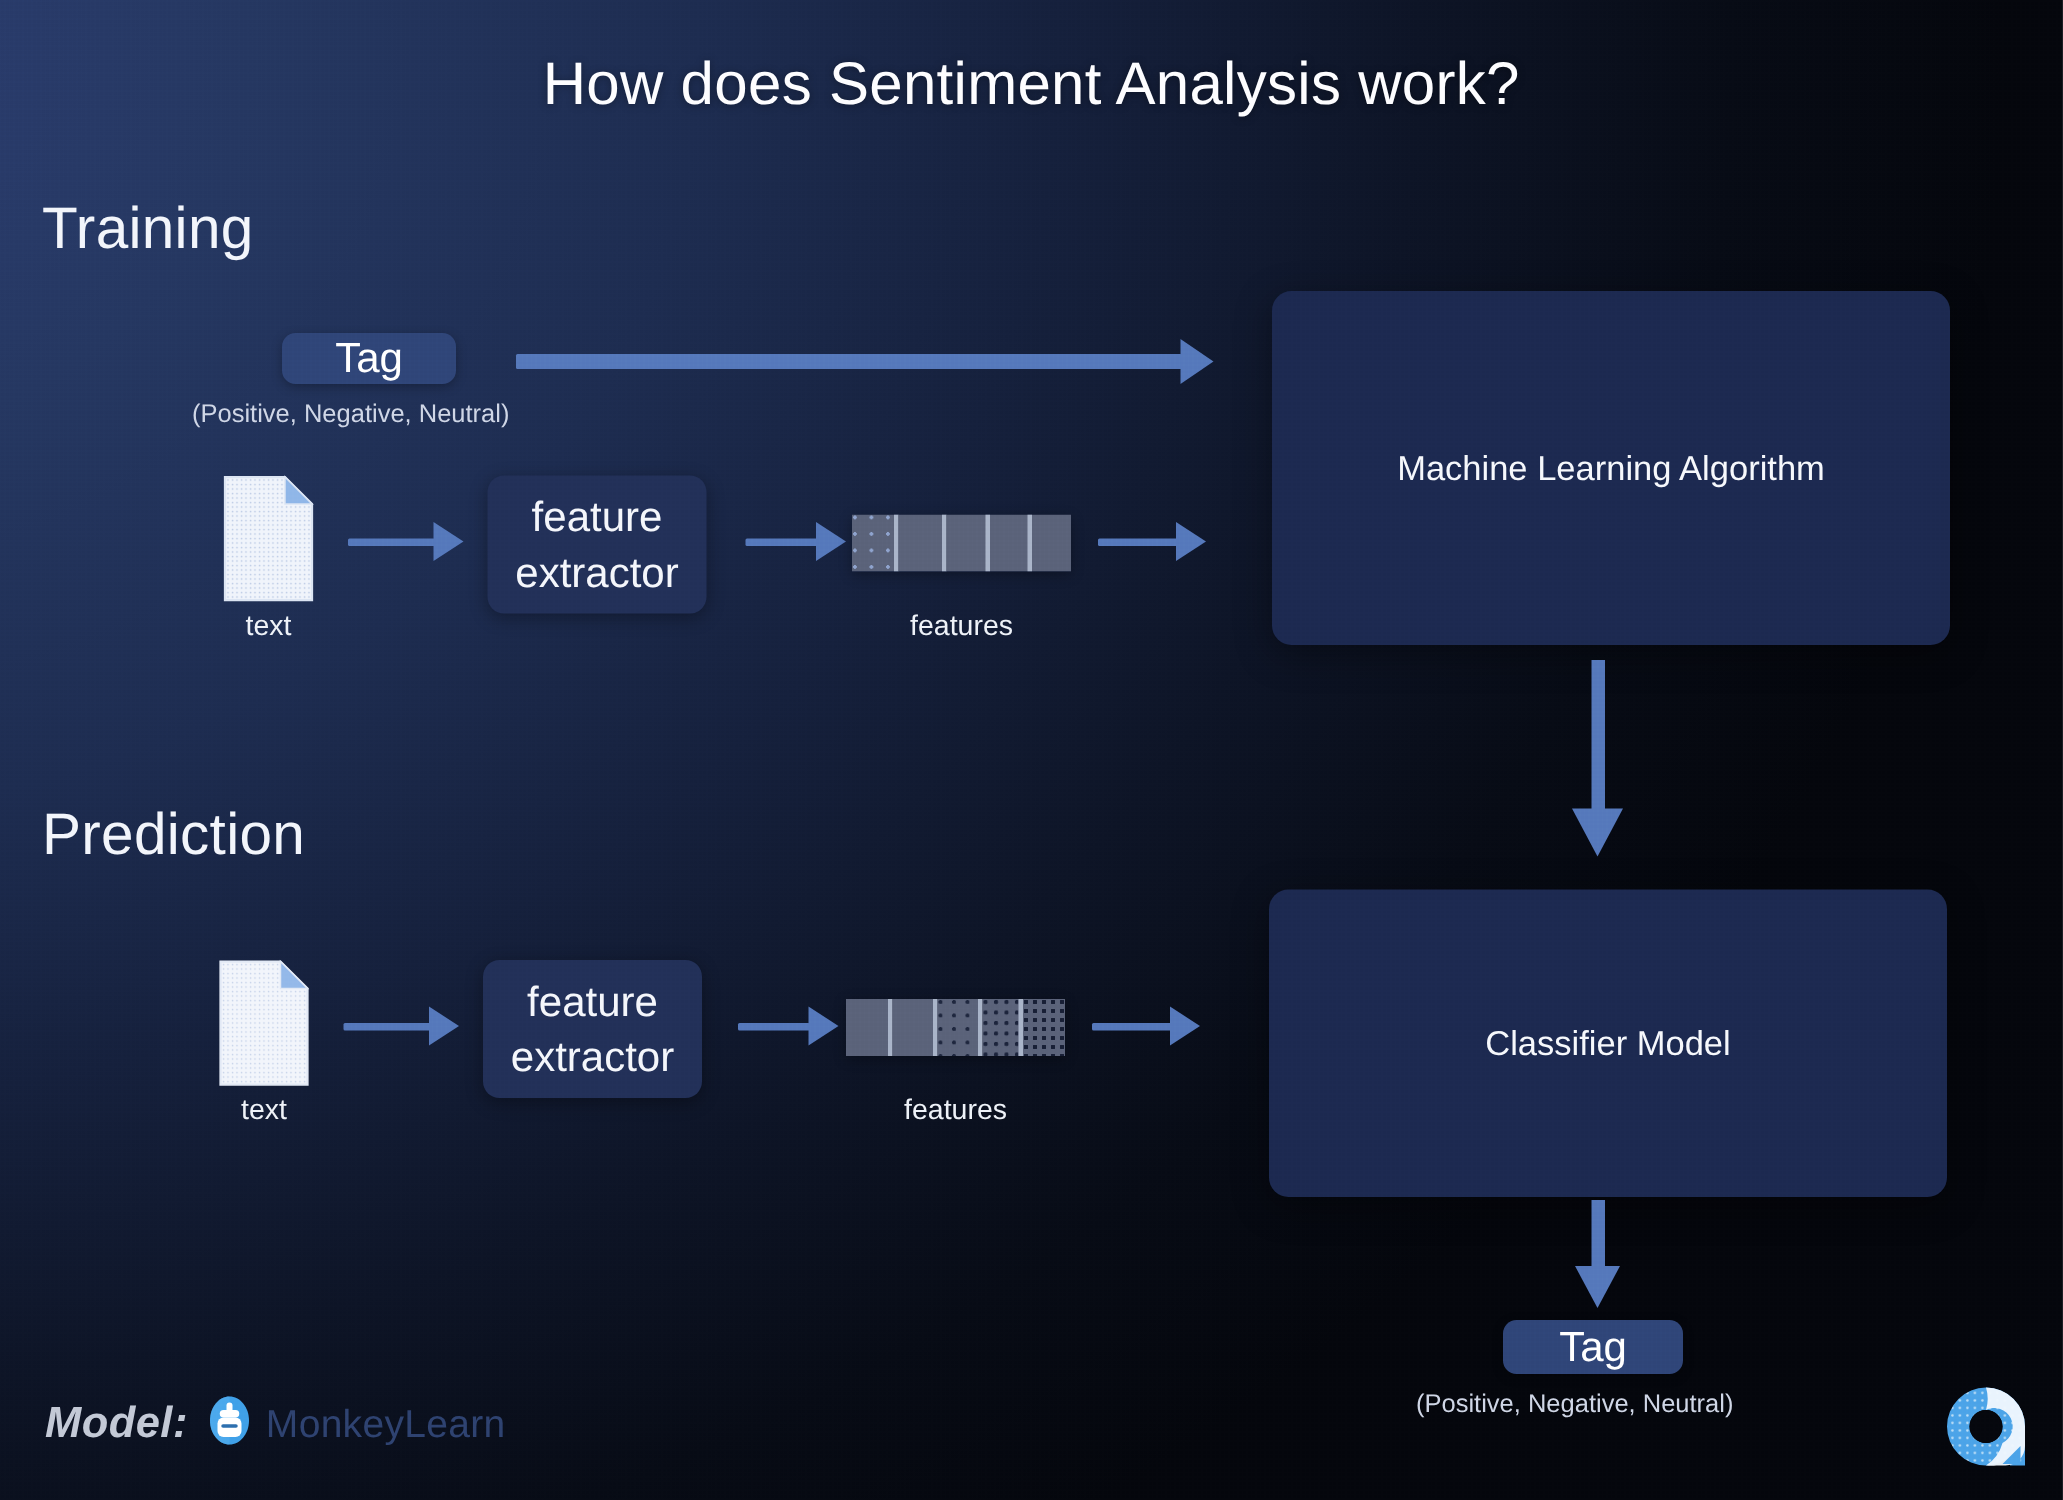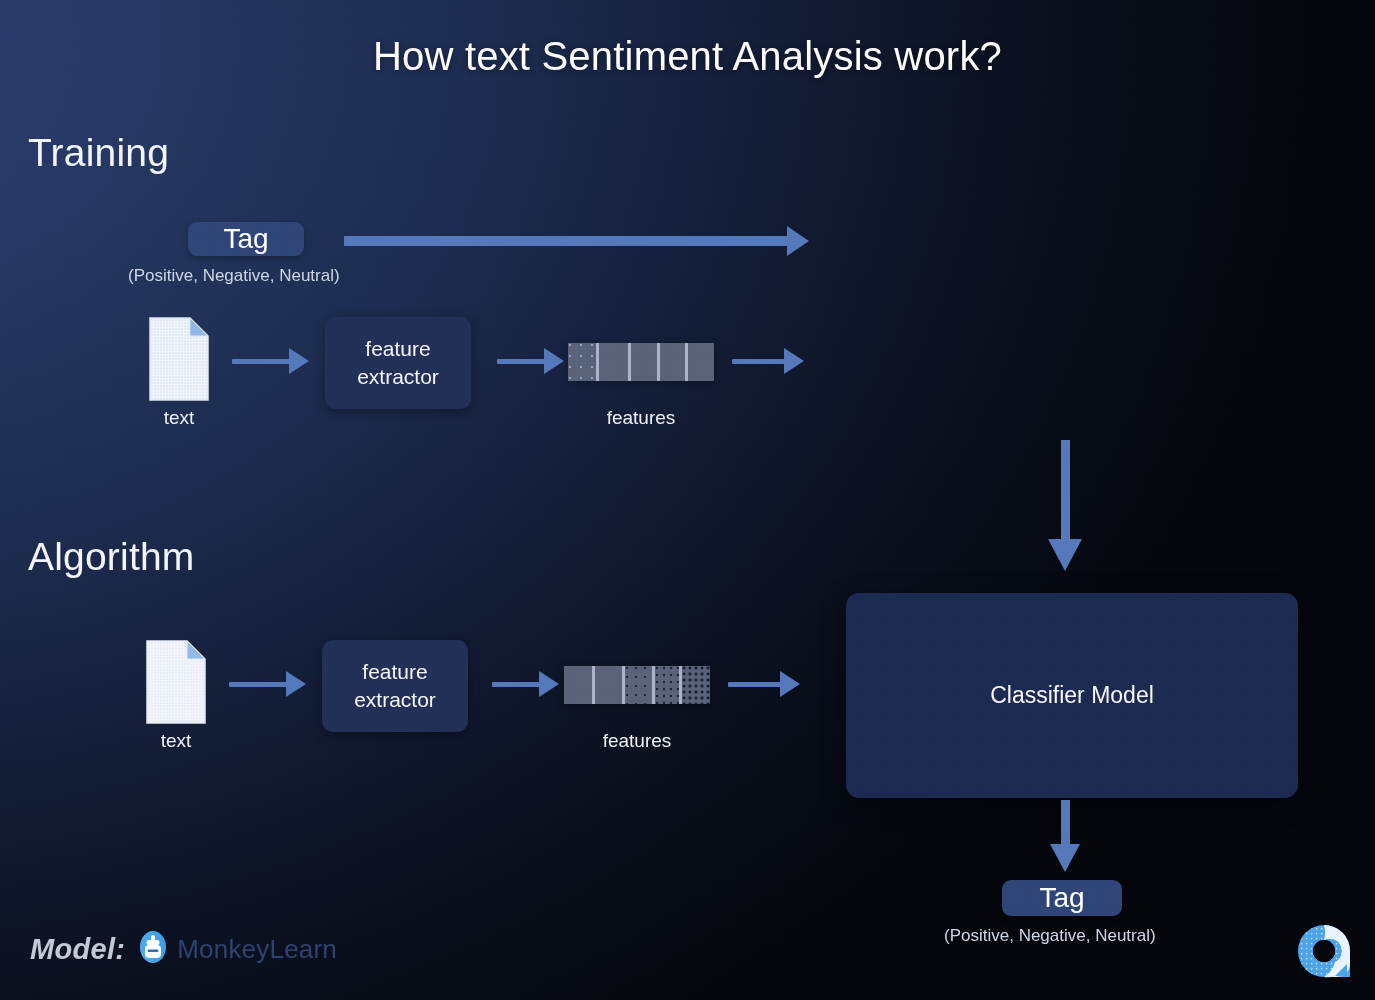--- a/index.html
+++ b/index.html
@@ -157,21 +157,21 @@
   #label-text-prediction { left: 116px; top: 730px; }
 
   
   .fe-box {
     background: #223058;
     border-radius: 11px;
     display: flex;
     flex-direction: column;
     align-items: center;
     justify-content: center;
-    font-size: 21px;
+    font-size: 28px;
     line-height: 1.33;
     color: #f4f6fb;
     box-shadow: 0 3px 12px rgba(0,0,0,0.33);
   }
   #fe-training   { left: 325px; top: 317px; width: 146px; height: 92px; }
   #fe-prediction { left: 322px; top: 640px; width: 146px; height: 92px; }
 
   
   .feature-bar {
     display: flex;
@@ -252,21 +252,21 @@
   }
 
   
   #corner-logo { right: 22px; bottom: 20px; width: 58px; height: 58px; }
 </style>
 </head>
 <body>
 
 <div id="canvas">
 
-  <div class="abs" id="title">How text Sentiment Analysis work?</div>
+  <div class="abs" id="title">How does Sentiment Analysis work?</div>
 
   <div class="abs section-label" id="label-training">Training</div>
 
   <div class="abs tag-pill" id="tag-training">Tag</div>
 
   <div class="abs tag-caption" id="caption-training">(Positive, Negative, Neutral)</div>
 
   <div class="abs h-arrow thick" id="arrow-tag-to-ml">
     <div class="shaft"></div>
     <div class="head"></div>
@@ -309,27 +309,28 @@
     <div class="cell d0" style="width:19%"></div>
     <div class="cell d0" style="width:18%"></div>
   </div>
   <div class="abs feature-label" id="label-features-training">features</div>
 
   <div class="abs h-arrow" id="arrow-feat-ml-1">
     <div class="shaft"></div>
     <div class="head"></div>
   </div>
 
+  <div class="abs model-box" id="box-ml-algorithm">Machine Learning Algorithm</div>
 
   <div class="abs v-arrow" id="arrow-ml-to-cm">
     <div class="shaft"></div>
     <div class="head"></div>
   </div>
 
-  <div class="abs section-label" id="label-prediction">Algorithm</div>
+  <div class="abs section-label" id="label-prediction">Prediction</div>
 
   <div class="abs doc-icon" id="doc-prediction">
     <svg viewBox="0 0 62 86" width="62" height="86" aria-hidden="true">
       <defs>
         <pattern id="dotsB" width="3" height="3" patternUnits="userSpaceOnUse">
           <rect width="3" height="3" fill="#f2f5fb"></rect>
           <circle cx="1" cy="1" r="0.5" fill="#c3d0e8"></circle>
         </pattern>
       </defs>
       <path d="M2 2 H42 L60 20 V84 H2 Z" fill="url(#dotsB)" stroke="#e2e9f5" stroke-width="1.5"></path>

